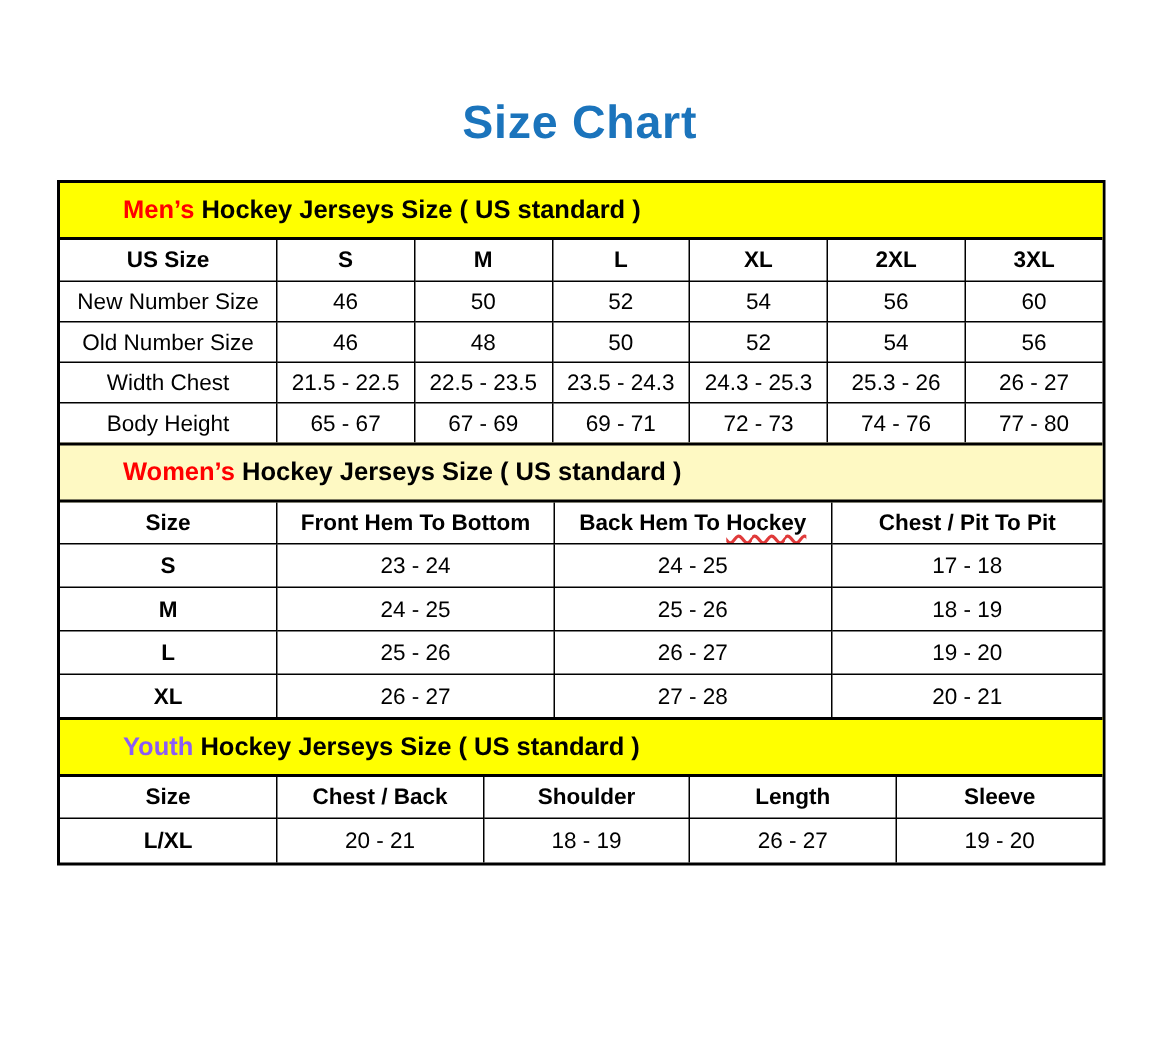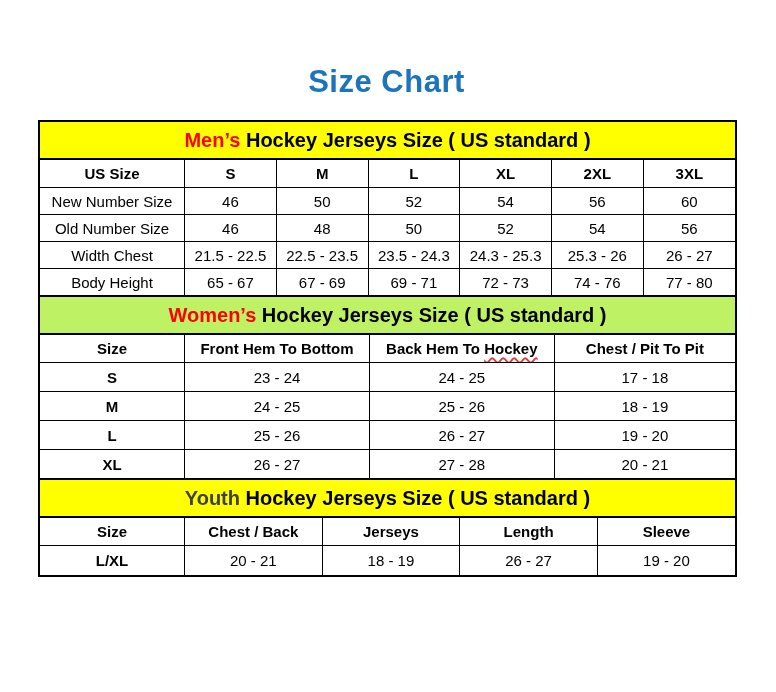--- a/index.html
+++ b/index.html
@@ -9,23 +9,23 @@
   }
   .title{
     position:absolute;top:64px;left:38px;width:697px;
     text-align:center;font-size:31px;font-weight:bold;letter-spacing:.5px;
   }
   .chart{
     position:absolute;top:120px;left:38px;width:695px;
     border:2px solid #000;background:#fff;
   }
   .band{
-    height:36px;line-height:36px;text-align:center;
-    font-size:20px;font-weight:bold;
-    border-top:2px solid #000;border-bottom:2px solid #000;
+    height:36px;line-height:36px;text-align:left;
+    font-size:17px;font-weight:bold;
+    border-top:2px solid #000;border-bottom:2px solid #000;padding-left:42px;
   }
   .chart > .band:first-child{border-top:0;}
   .size-table{
     width:100%;border-collapse:collapse;table-layout:fixed;
   }
   .size-table th,.size-table td{
     border:1px solid #000;text-align:center;vertical-align:middle;
     font-size:15px;padding:0 2px;overflow:hidden;white-space:nowrap;
   }
   .size-table tr > *:first-child{border-left:0;}
@@ -111,21 +111,21 @@
             <td>65 - 67</td>
             <td>67 - 69</td>
             <td>69 - 71</td>
             <td>72 - 73</td>
             <td>74 - 76</td>
             <td>77 - 80</td>
           </tr>
         </tbody>
     </table>
 
-    <div class="band" style="background: #bef264;"><span class="band-highlight" style="color: rgb(255, 0, 0);">Women’s</span><span class="band-rest"> Hockey Jerseys Size ( US standard )</span></div>
+    <div class="band" style="background: #fef9c3;"><span class="band-highlight" style="color: rgb(255, 0, 0);">Women’s</span><span class="band-rest"> Hockey Jerseys Size ( US standard )</span></div>
     <table class="size-table" id="women-table">
       <colgroup>
         <col style="width:20.8%">
           <col style="width:26.6%">
           <col style="width:26.6%">
           <col style="width:26.0%">
       </colgroup>
       <thead>
           <tr>
             <th>Size</th>
@@ -155,34 +155,34 @@
           </tr>
           <tr>
             <th>XL</th>
             <td>26 - 27</td>
             <td>27 - 28</td>
             <td>20 - 21</td>
           </tr>
         </tbody>
     </table>
 
-    <div class="band" style="background: rgb(255, 255, 0);"><span class="band-highlight" style="color: #404040;">Youth</span><span class="band-rest"> Hockey Jerseys Size ( US standard )</span></div>
+    <div class="band" style="background: rgb(255, 255, 0);"><span class="band-highlight" style="color: #8b5cf6;">Youth</span><span class="band-rest"> Hockey Jerseys Size ( US standard )</span></div>
     <table class="size-table" id="youth-table">
       <colgroup>
         <col style="width:20.8%">
           <col style="width:19.8%">
           <col style="width:19.8%">
         <col style="width:19.8%">
           <col style="width:19.8%">
       </colgroup>
       <thead>
           <tr>
             <th>Size</th>
             <th>Chest / Back</th>
-            <th>Jerseys</th>
+            <th>Shoulder</th>
             <th>Length</th>
             <th>Sleeve</th>
           </tr>
         </thead>
       <tbody>
           <tr>
             <th>L/XL</th>
             <td>20 - 21</td>
             <td>18 - 19</td>
             <td>26 - 27</td>

